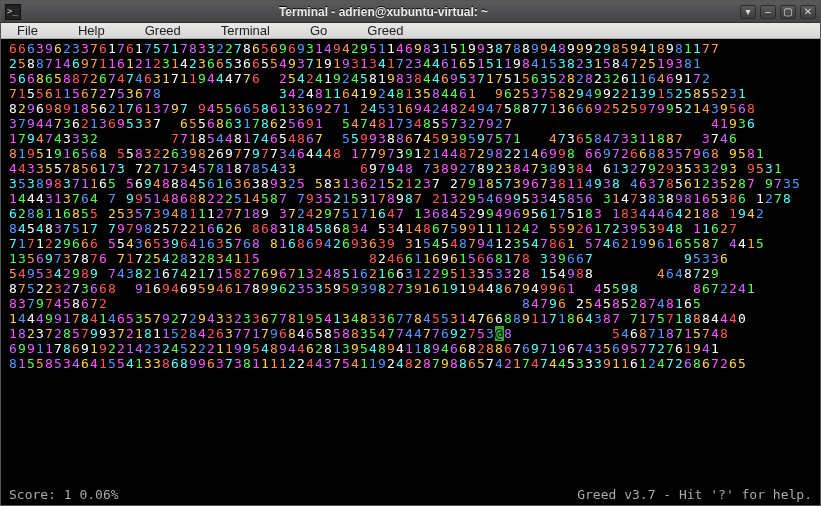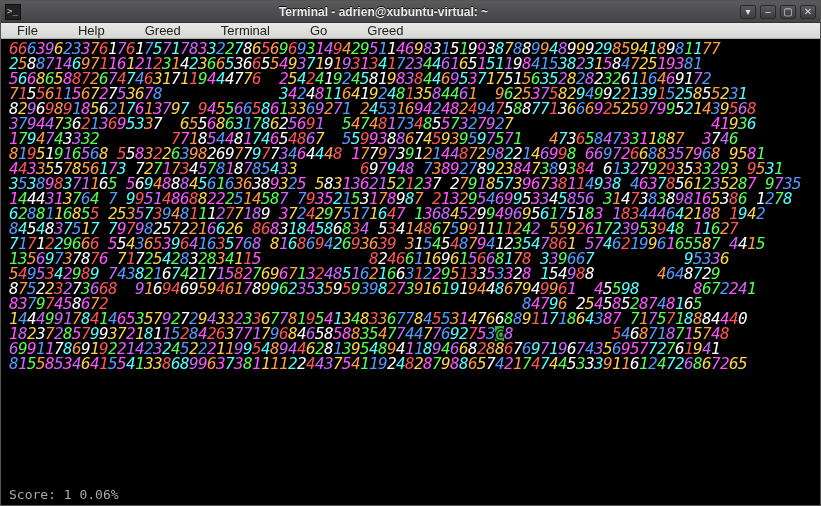--- a/index.html
+++ b/index.html
@@ -73,26 +73,25 @@
   .menubar .menuitem {
     padding: 2px 10px;
     cursor: pointer;
     border-radius:3px;
   }
   .terminal {
     flex: 1;
     background: #000;
     padding: 2px 8px 4px 8px;
     font-family: "DejaVu Sans Mono", monospace;
-    font-size: 16px;
+    font-size: 13px;
     line-height: 15px;
     white-space: pre;
     overflow: hidden;
     color: #aaa;
-    font-style: italic;
   }
   .row { display:block; height:15px; }
   .d { display:inline-block; width:9px; }
   .c0{color:#ff5555;} .c1{color:#ffd34a;} .c2{color:#55ff55;}
   .c3{color:#55ffff;} .c4{color:#5599ff;} .c5{color:#ff55ff;}
   .c6{color:#ffffff;} .c7{color:#ff9944;} .c8{color:#cc66ff;}
   .cursor { background:#33aa33; color:#000; }
   .statusbar {
     height: 18px;
     background:#000;
@@ -127,15 +126,16 @@
     <span class="menuitem">Greed</span>
     <span class="menuitem">Terminal</span>
     <span class="menuitem">Go</span>
     <span class="menuitem">Greed</span>
   </div>
 
   <div class="terminal" id="term"><span class="row"><span class="d c0">6</span><span class="d c0">6</span><span class="d c4">6</span><span class="d c5">3</span><span class="d c8">9</span><span class="d c1">6</span><span class="d c4">2</span><span class="d c4">3</span><span class="d c5">3</span><span class="d c7">7</span><span class="d c0">6</span><span class="d c6">1</span><span class="d c8">7</span><span class="d c0">6</span><span class="d c6">1</span><span class="d c4">7</span><span class="d c3">5</span><span class="d c8">7</span><span class="d c3">1</span><span class="d c8">7</span><span class="d c8">8</span><span class="d c5">3</span><span class="d c3">3</span><span class="d c4">2</span><span class="d c2">2</span><span class="d c3">7</span><span class="d c6">8</span><span class="d c1">6</span><span class="d c0">5</span><span class="d c7">6</span><span class="d c2">9</span><span class="d c0">6</span><span class="d c4">9</span><span class="d c2">3</span><span class="d c5">1</span><span class="d c8">4</span><span class="d c0">9</span><span class="d c7">4</span><span class="d c2">2</span><span class="d c2">9</span><span class="d c8">5</span><span class="d c4">1</span><span class="d c6">1</span><span class="d c5">4</span><span class="d c5">6</span><span class="d c1">9</span><span class="d c8">8</span><span class="d c6">3</span><span class="d c4">1</span><span class="d c6">5</span><span class="d c2">1</span><span class="d c6">9</span><span class="d c5">9</span><span class="d c6">3</span><span class="d c3">8</span><span class="d c1">7</span><span class="d c4">8</span><span class="d c6">8</span><span class="d c4">9</span><span class="d c7">9</span><span class="d c3">4</span><span class="d c8">8</span><span class="d c6">9</span><span class="d c1">9</span><span class="d c6">9</span><span class="d c3">2</span><span class="d c3">9</span><span class="d c7">8</span><span class="d c7">5</span><span class="d c1">9</span><span class="d c1">4</span><span class="d c3">1</span><span class="d c7">8</span><span class="d c6">9</span><span class="d c4">8</span><span class="d c2">1</span><span class="d c3">1</span><span class="d c7">7</span><span class="d c7">7</span></span><span class="row"><span class="d c3">2</span><span class="d c7">5</span><span class="d c6">8</span><span class="d c4">8</span><span class="d c8">7</span><span class="d c5">1</span><span class="d c8">4</span><span class="d c3">6</span><span class="d c7">9</span><span class="d c7">7</span><span class="d c0">1</span><span class="d c5">1</span><span class="d c5">6</span><span class="d c1">1</span><span class="d c5">2</span><span class="d c8">1</span><span class="d c0">2</span><span class="d c2">3</span><span class="d c7">1</span><span class="d c6">4</span><span class="d c3">2</span><span class="d c1">3</span><span class="d c2">6</span><span class="d c7">6</span><span class="d c3">5</span><span class="d c6">3</span><span class="d c6">6</span><span class="d c0">6</span><span class="d c6">5</span><span class="d c7">5</span><span class="d c5">4</span><span class="d c1">9</span><span class="d c8">3</span><span class="d c3">7</span><span class="d c1">1</span><span class="d c6">9</span><span class="d c7">1</span><span class="d c8">9</span><span class="d c0">3</span><span class="d c5">1</span><span class="d c0">3</span><span class="d c3">4</span><span class="d c0">1</span><span class="d c4">7</span><span class="d c8">2</span><span class="d c8">3</span><span class="d c2">4</span><span class="d c3">4</span><span class="d c8">6</span><span class="d c8">1</span><span class="d c1">6</span><span class="d c6">5</span><span class="d c5">1</span><span class="d c3">5</span><span class="d c3">1</span><span class="d c8">1</span><span class="d c6">9</span><span class="d c5">8</span><span class="d c4">4</span><span class="d c4">1</span><span class="d c4">5</span><span class="d c3">3</span><span class="d c3">8</span><span class="d c8">2</span><span class="d c3">3</span><span class="d c1">1</span><span class="d c5">5</span><span class="d c6">8</span><span class="d c4">4</span><span class="d c7">7</span><span class="d c1">2</span><span class="d c1">5</span><span class="d c5">1</span><span class="d c5">9</span><span class="d c5">3</span><span class="d c4">8</span><span class="d c4">1</span></span><span class="row"><span class="d c5">5</span><span class="d c3">6</span><span class="d c5">6</span><span class="d c1">8</span><span class="d c2">6</span><span class="d c1">5</span><span class="d c5">8</span><span class="d c0">8</span><span class="d c0">7</span><span class="d c7">2</span><span class="d c2">6</span><span class="d c8">7</span><span class="d c0">4</span><span class="d c3">7</span><span class="d c4">4</span><span class="d c0">6</span><span class="d c1">3</span><span class="d c1">1</span><span class="d c6">7</span><span class="d c1">1</span><span class="d c0">1</span><span class="d c2">9</span><span class="d c5">4</span><span class="d c3">4</span><span class="d c6">4</span><span class="d c6">7</span><span class="d c1">7</span><span class="d c0">6</span><span class="d"> </span><span class="d"> </span><span class="d c5">2</span><span class="d c1">5</span><span class="d c3">4</span><span class="d c0">2</span><span class="d c2">4</span><span class="d c6">1</span><span class="d c2">9</span><span class="d c4">2</span><span class="d c2">4</span><span class="d c3">5</span><span class="d c6">8</span><span class="d c6">1</span><span class="d c1">9</span><span class="d c5">8</span><span class="d c8">3</span><span class="d c0">8</span><span class="d c2">4</span><span class="d c3">4</span><span class="d c7">6</span><span class="d c8">9</span><span class="d c3">5</span><span class="d c5">3</span><span class="d c3">7</span><span class="d c1">1</span><span class="d c1">7</span><span class="d c6">5</span><span class="d c6">1</span><span class="d c7">5</span><span class="d c2">6</span><span class="d c3">3</span><span class="d c3">5</span><span class="d c8">2</span><span class="d c1">8</span><span class="d c4">2</span><span class="d c8">8</span><span class="d c6">2</span><span class="d c2">3</span><span class="d c2">2</span><span class="d c6">6</span><span class="d c3">1</span><span class="d c7">1</span><span class="d c4">6</span><span class="d c7">4</span><span class="d c5">6</span><span class="d c6">9</span><span class="d c6">1</span><span class="d c8">7</span><span class="d c4">2</span></span><span class="row"><span class="d c7">7</span><span class="d c0">1</span><span class="d c6">5</span><span class="d c0">5</span><span class="d c7">6</span><span class="d c0">1</span><span class="d c4">1</span><span class="d c5">5</span><span class="d c7">6</span><span class="d c1">7</span><span class="d c5">2</span><span class="d c6">7</span><span class="d c8">5</span><span class="d c1">3</span><span class="d c1">6</span><span class="d c5">7</span><span class="d c4">8</span><span class="d"> </span><span class="d"> </span><span class="d"> </span><span class="d"> </span><span class="d"> </span><span class="d"> </span><span class="d"> </span><span class="d"> </span><span class="d"> </span><span class="d"> </span><span class="d"> </span><span class="d"> </span><span class="d"> </span><span class="d c3">3</span><span class="d c5">4</span><span class="d c4">2</span><span class="d c6">4</span><span class="d c5">8</span><span class="d c2">1</span><span class="d c3">1</span><span class="d c7">6</span><span class="d c1">4</span><span class="d c6">1</span><span class="d c1">9</span><span class="d c4">2</span><span class="d c3">4</span><span class="d c2">8</span><span class="d c0">1</span><span class="d c1">3</span><span class="d c1">5</span><span class="d c8">8</span><span class="d c2">4</span><span class="d c2">4</span><span class="d c8">6</span><span class="d c7">1</span><span class="d"> </span><span class="d"> </span><span class="d c7">9</span><span class="d c2">6</span><span class="d c1">2</span><span class="d c7">5</span><span class="d c5">3</span><span class="d c8">7</span><span class="d c0">5</span><span class="d c1">8</span><span class="d c1">2</span><span class="d c3">9</span><span class="d c4">4</span><span class="d c2">9</span><span class="d c6">9</span><span class="d c3">2</span><span class="d c7">2</span><span class="d c3">1</span><span class="d c3">3</span><span class="d c3">9</span><span class="d c0">1</span><span class="d c4">5</span><span class="d c3">2</span><span class="d c3">5</span><span class="d c1">8</span><span class="d c6">5</span><span class="d c7">5</span><span class="d c1">2</span><span class="d c4">3</span><span class="d c3">1</span></span><span class="row"><span class="d c6">8</span><span class="d c1">2</span><span class="d c8">9</span><span class="d c6">6</span><span class="d c0">9</span><span class="d c7">8</span><span class="d c0">9</span><span class="d c4">1</span><span class="d c5">8</span><span class="d c1">5</span><span class="d c6">6</span><span class="d c4">2</span><span class="d c7">1</span><span class="d c3">7</span><span class="d c5">6</span><span class="d c7">1</span><span class="d c5">3</span><span class="d c8">7</span><span class="d c1">9</span><span class="d c3">7</span><span class="d"> </span><span class="d c0">9</span><span class="d c5">4</span><span class="d c7">5</span><span class="d c2">5</span><span class="d c8">6</span><span class="d c4">6</span><span class="d c0">5</span><span class="d c3">8</span><span class="d c5">6</span><span class="d c2">1</span><span class="d c7">3</span><span class="d c1">3</span><span class="d c4">6</span><span class="d c8">9</span><span class="d c7">2</span><span class="d c8">7</span><span class="d c4">1</span><span class="d"> </span><span class="d c7">2</span><span class="d c3">4</span><span class="d c4">5</span><span class="d c4">3</span><span class="d c7">1</span><span class="d c7">6</span><span class="d c5">9</span><span class="d c5">4</span><span class="d c4">2</span><span class="d c5">4</span><span class="d c5">8</span><span class="d c7">2</span><span class="d c0">4</span><span class="d c4">9</span><span class="d c4">4</span><span class="d c0">7</span><span class="d c6">5</span><span class="d c2">8</span><span class="d c6">8</span><span class="d c3">7</span><span class="d c3">7</span><span class="d c0">1</span><span class="d c6">3</span><span class="d c1">6</span><span class="d c4">6</span><span class="d c7">6</span><span class="d c5">9</span><span class="d c0">2</span><span class="d c7">5</span><span class="d c1">2</span><span class="d c7">5</span><span class="d c0">9</span><span class="d c8">7</span><span class="d c5">9</span><span class="d c2">9</span><span class="d c6">5</span><span class="d c3">2</span><span class="d c1">1</span><span class="d c7">4</span><span class="d c4">3</span><span class="d c1">9</span><span class="d c0">5</span><span class="d c8">6</span><span class="d c0">8</span></span><span class="row"><span class="d c8">3</span><span class="d c4">7</span><span class="d c8">9</span><span class="d c5">4</span><span class="d c8">4</span><span class="d c1">7</span><span class="d c2">3</span><span class="d c6">6</span><span class="d c0">2</span><span class="d c4">1</span><span class="d c8">3</span><span class="d c0">6</span><span class="d c5">9</span><span class="d c3">5</span><span class="d c3">3</span><span class="d c7">3</span><span class="d c6">7</span><span class="d"> </span><span class="d"> </span><span class="d c1">6</span><span class="d c7">5</span><span class="d c6">5</span><span class="d c5">6</span><span class="d c1">8</span><span class="d c2">6</span><span class="d c3">3</span><span class="d c4">1</span><span class="d c2">7</span><span class="d c3">8</span><span class="d c1">6</span><span class="d c6">2</span><span class="d c8">5</span><span class="d c5">6</span><span class="d c0">9</span><span class="d c8">1</span><span class="d"> </span><span class="d"> </span><span class="d c2">5</span><span class="d c7">4</span><span class="d c2">7</span><span class="d c7">4</span><span class="d c0">8</span><span class="d c8">1</span><span class="d c4">7</span><span class="d c4">3</span><span class="d c0">4</span><span class="d c2">8</span><span class="d c6">5</span><span class="d c5">5</span><span class="d c2">7</span><span class="d c8">3</span><span class="d c4">2</span><span class="d c5">7</span><span class="d c8">9</span><span class="d c4">2</span><span class="d c1">7</span><span class="d"> </span><span class="d"> </span><span class="d"> </span><span class="d"> </span><span class="d"> </span><span class="d"> </span><span class="d"> </span><span class="d"> </span><span class="d"> </span><span class="d"> </span><span class="d"> </span><span class="d"> </span><span class="d"> </span><span class="d"> </span><span class="d"> </span><span class="d"> </span><span class="d"> </span><span class="d"> </span><span class="d"> </span><span class="d"> </span><span class="d"> </span><span class="d"> </span><span class="d c5">4</span><span class="d c5">1</span><span class="d c1">9</span><span class="d c2">3</span><span class="d c3">6</span></span><span class="row"><span class="d c5">1</span><span class="d c2">7</span><span class="d c3">9</span><span class="d c7">4</span><span class="d c8">7</span><span class="d c2">4</span><span class="d c6">3</span><span class="d c8">3</span><span class="d c2">3</span><span class="d c2">2</span><span class="d"> </span><span class="d"> </span><span class="d"> </span><span class="d"> </span><span class="d"> </span><span class="d"> </span><span class="d"> </span><span class="d"> </span><span class="d c0">7</span><span class="d c5">7</span><span class="d c7">1</span><span class="d c6">8</span><span class="d c8">5</span><span class="d c4">4</span><span class="d c5">4</span><span class="d c6">8</span><span class="d c5">1</span><span class="d c3">7</span><span class="d c3">4</span><span class="d c5">6</span><span class="d c6">5</span><span class="d c0">4</span><span class="d c0">8</span><span class="d c8">6</span><span class="d c1">7</span><span class="d"> </span><span class="d"> </span><span class="d c4">5</span><span class="d c3">5</span><span class="d c0">9</span><span class="d c5">9</span><span class="d c5">3</span><span class="d c6">8</span><span class="d c8">8</span><span class="d c7">6</span><span class="d c6">7</span><span class="d c1">4</span><span class="d c0">5</span><span class="d c1">9</span><span class="d c7">3</span><span class="d c2">9</span><span class="d c4">5</span><span class="d c3">9</span><span class="d c8">7</span><span class="d c2">5</span><span class="d c8">7</span><span class="d c2">1</span><span class="d"> </span><span class="d"> </span><span class="d"> </span><span class="d c7">4</span><span class="d c3">7</span><span class="d c6">3</span><span class="d c0">6</span><span class="d c2">5</span><span class="d c4">8</span><span class="d c8">4</span><span class="d c4">7</span><span class="d c5">3</span><span class="d c2">3</span><span class="d c5">1</span><span class="d c1">1</span><span class="d c2">8</span><span class="d c1">8</span><span class="d c7">7</span><span class="d"> </span><span class="d"> </span><span class="d c5">3</span><span class="d c6">7</span><span class="d c8">4</span><span class="d c2">6</span><span class="d"> </span></span><span class="row"><span class="d c7">8</span><span class="d c4">1</span><span class="d c0">9</span><span class="d c1">5</span><span class="d c6">1</span><span class="d c2">9</span><span class="d c8">1</span><span class="d c2">6</span><span class="d c8">5</span><span class="d c4">6</span><span class="d c1">8</span><span class="d"> </span><span class="d c0">5</span><span class="d c6">5</span><span class="d c5">8</span><span class="d c7">3</span><span class="d c0">2</span><span class="d c1">2</span><span class="d c2">6</span><span class="d c4">3</span><span class="d c7">9</span><span class="d c7">8</span><span class="d c6">2</span><span class="d c6">6</span><span class="d c6">9</span><span class="d c7">7</span><span class="d c6">7</span><span class="d c3">9</span><span class="d c0">7</span><span class="d c6">7</span><span class="d c8">3</span><span class="d c4">4</span><span class="d c5">6</span><span class="d c6">4</span><span class="d c3">4</span><span class="d c7">4</span><span class="d c0">8</span><span class="d"> </span><span class="d c5">1</span><span class="d c7">7</span><span class="d c6">7</span><span class="d c7">9</span><span class="d c8">7</span><span class="d c6">3</span><span class="d c2">9</span><span class="d c6">1</span><span class="d c7">2</span><span class="d c4">1</span><span class="d c5">4</span><span class="d c8">4</span><span class="d c0">8</span><span class="d c7">7</span><span class="d c1">2</span><span class="d c4">9</span><span class="d c8">8</span><span class="d c3">2</span><span class="d c6">2</span><span class="d c4">1</span><span class="d c1">4</span><span class="d c8">6</span><span class="d c5">9</span><span class="d c0">9</span><span class="d c2">8</span><span class="d"> </span><span class="d c5">6</span><span class="d c8">6</span><span class="d c4">9</span><span class="d c8">7</span><span class="d c5">2</span><span class="d c0">6</span><span class="d c1">6</span><span class="d c4">8</span><span class="d c7">8</span><span class="d c8">3</span><span class="d c8">5</span><span class="d c7">7</span><span class="d c5">9</span><span class="d c4">6</span><span class="d c7">8</span><span class="d"> </span><span class="d c1">9</span><span class="d c1">5</span><span class="d c5">8</span><span class="d c2">1</span></span><span class="row"><span class="d c5">4</span><span class="d c0">4</span><span class="d c5">3</span><span class="d c7">3</span><span class="d c1">5</span><span class="d c6">5</span><span class="d c7">7</span><span class="d c1">8</span><span class="d c7">5</span><span class="d c7">6</span><span class="d c3">1</span><span class="d c5">7</span><span class="d c3">3</span><span class="d"> </span><span class="d c6">7</span><span class="d c1">2</span><span class="d c2">7</span><span class="d c5">1</span><span class="d c7">7</span><span class="d c0">3</span><span class="d c6">4</span><span class="d c8">5</span><span class="d c2">7</span><span class="d c4">8</span><span class="d c5">1</span><span class="d c6">8</span><span class="d c8">7</span><span class="d c4">8</span><span class="d c4">5</span><span class="d c3">4</span><span class="d c8">3</span><span class="d c1">3</span><span class="d"> </span><span class="d"> </span><span class="d"> </span><span class="d"> </span><span class="d"> </span><span class="d"> </span><span class="d"> </span><span class="d c0">6</span><span class="d c6">9</span><span class="d c5">7</span><span class="d c3">9</span><span class="d c5">4</span><span class="d c8">8</span><span class="d"> </span><span class="d c4">7</span><span class="d c7">3</span><span class="d c5">8</span><span class="d c5">9</span><span class="d c4">2</span><span class="d c4">7</span><span class="d c6">8</span><span class="d c3">9</span><span class="d c1">2</span><span class="d c1">3</span><span class="d c5">8</span><span class="d c5">4</span><span class="d c1">7</span><span class="d c2">3</span><span class="d c4">8</span><span class="d c6">9</span><span class="d c2">3</span><span class="d c0">8</span><span class="d c5">4</span><span class="d"> </span><span class="d c6">6</span><span class="d c4">1</span><span class="d c3">3</span><span class="d c8">2</span><span class="d c6">7</span><span class="d c2">9</span><span class="d c7">2</span><span class="d c0">9</span><span class="d c1">3</span><span class="d c6">5</span><span class="d c7">3</span><span class="d c2">3</span><span class="d c8">2</span><span class="d c2">9</span><span class="d c1">3</span><span class="d"> </span><span class="d c0">9</span><span class="d c7">5</span><span class="d c3">3</span><span class="d c2">1</span></span><span class="row"><span class="d c3">3</span><span class="d c4">5</span><span class="d c3">3</span><span class="d c4">8</span><span class="d c5">9</span><span class="d c0">8</span><span class="d c3">3</span><span class="d c8">7</span><span class="d c8">1</span><span class="d c7">1</span><span class="d c6">6</span><span class="d c2">5</span><span class="d"> </span><span class="d c5">5</span><span class="d c6">6</span><span class="d c3">9</span><span class="d c7">4</span><span class="d c5">8</span><span class="d c6">8</span><span class="d c8">8</span><span class="d c1">4</span><span class="d c3">5</span><span class="d c4">6</span><span class="d c2">1</span><span class="d c4">6</span><span class="d c7">3</span><span class="d c7">6</span><span class="d c6">3</span><span class="d c6">8</span><span class="d c5">9</span><span class="d c1">3</span><span class="d c4">2</span><span class="d c5">5</span><span class="d"> </span><span class="d c1">5</span><span class="d c6">8</span><span class="d c1">3</span><span class="d c5">1</span><span class="d c8">3</span><span class="d c5">6</span><span class="d c8">2</span><span class="d c8">1</span><span class="d c1">5</span><span class="d c2">2</span><span class="d c0">1</span><span class="d c2">2</span><span class="d c5">3</span><span class="d c6">7</span><span class="d"> </span><span class="d c6">2</span><span class="d c7">7</span><span class="d c2">9</span><span class="d c8">1</span><span class="d c1">8</span><span class="d c3">5</span><span class="d c3">7</span><span class="d c1">3</span><span class="d c5">9</span><span class="d c5">6</span><span class="d c1">7</span><span class="d c5">3</span><span class="d c0">8</span><span class="d c5">1</span><span class="d c0">1</span><span class="d c4">4</span><span class="d c3">9</span><span class="d c8">3</span><span class="d c3">8</span><span class="d"> </span><span class="d c4">4</span><span class="d c5">6</span><span class="d c5">3</span><span class="d c3">7</span><span class="d c0">8</span><span class="d c6">5</span><span class="d c1">6</span><span class="d c1">1</span><span class="d c2">2</span><span class="d c8">3</span><span class="d c1">5</span><span class="d c1">2</span><span class="d c2">8</span><span class="d c5">7</span><span class="d"> </span><span class="d c2">9</span><span class="d c8">7</span><span class="d c4">3</span><span class="d c4">5</span></span><span class="row"><span class="d c5">1</span><span class="d c2">4</span><span class="d c6">4</span><span class="d c6">4</span><span class="d c8">3</span><span class="d c5">1</span><span class="d c1">3</span><span class="d c2">7</span><span class="d c4">6</span><span class="d c2">4</span><span class="d"> </span><span class="d c4">7</span><span class="d"> </span><span class="d c3">9</span><span class="d c0">9</span><span class="d c8">5</span><span class="d c8">1</span><span class="d c0">4</span><span class="d c5">8</span><span class="d c5">6</span><span class="d c0">8</span><span class="d c1">8</span><span class="d c5">2</span><span class="d c5">2</span><span class="d c2">2</span><span class="d c4">5</span><span class="d c7">1</span><span class="d c7">4</span><span class="d c2">5</span><span class="d c2">8</span><span class="d c8">7</span><span class="d"> </span><span class="d c4">7</span><span class="d c0">9</span><span class="d c5">3</span><span class="d c5">5</span><span class="d c3">2</span><span class="d c4">1</span><span class="d c2">5</span><span class="d c6">3</span><span class="d c5">1</span><span class="d c7">7</span><span class="d c5">8</span><span class="d c6">9</span><span class="d c3">8</span><span class="d c7">7</span><span class="d"> </span><span class="d c0">2</span><span class="d c5">1</span><span class="d c5">3</span><span class="d c7">2</span><span class="d c2">9</span><span class="d c8">5</span><span class="d c4">4</span><span class="d c8">6</span><span class="d c5">9</span><span class="d c3">9</span><span class="d c6">5</span><span class="d c5">3</span><span class="d c8">3</span><span class="d c6">4</span><span class="d c3">5</span><span class="d c8">8</span><span class="d c8">5</span><span class="d c8">6</span><span class="d"> </span><span class="d c2">3</span><span class="d c7">1</span><span class="d c6">4</span><span class="d c0">7</span><span class="d c6">3</span><span class="d c4">8</span><span class="d c2">3</span><span class="d c6">8</span><span class="d c8">9</span><span class="d c8">8</span><span class="d c5">1</span><span class="d c5">6</span><span class="d c1">5</span><span class="d c6">3</span><span class="d c0">8</span><span class="d c2">6</span><span class="d"> </span><span class="d c6">1</span><span class="d c4">2</span><span class="d c2">7</span><span class="d c3">8</span></span><span class="row"><span class="d c3">6</span><span class="d c2">2</span><span class="d c4">8</span><span class="d c2">8</span><span class="d c4">1</span><span class="d c1">1</span><span class="d c2">6</span><span class="d c1">8</span><span class="d c2">5</span><span class="d c0">5</span><span class="d"> </span><span class="d c1">2</span><span class="d c1">5</span><span class="d c7">3</span><span class="d c8">5</span><span class="d c3">7</span><span class="d c0">3</span><span class="d c4">9</span><span class="d c7">4</span><span class="d c4">8</span><span class="d c0">1</span><span class="d c2">1</span><span class="d c6">1</span><span class="d c8">2</span><span class="d c0">7</span><span class="d c1">7</span><span class="d c8">1</span><span class="d c8">8</span><span class="d c6">9</span><span class="d"> </span><span class="d c5">3</span><span class="d c1">7</span><span class="d c4">2</span><span class="d c0">4</span><span class="d c1">2</span><span class="d c2">9</span><span class="d c1">7</span><span class="d c4">5</span><span class="d c7">1</span><span class="d c4">7</span><span class="d c1">1</span><span class="d c3">6</span><span class="d c0">4</span><span class="d c5">7</span><span class="d"> </span><span class="d c2">1</span><span class="d c5">3</span><span class="d c8">6</span><span class="d c8">8</span><span class="d c1">4</span><span class="d c8">5</span><span class="d c5">2</span><span class="d c6">9</span><span class="d c2">9</span><span class="d c5">4</span><span class="d c8">9</span><span class="d c8">6</span><span class="d c1">9</span><span class="d c6">5</span><span class="d c3">6</span><span class="d c2">1</span><span class="d c4">7</span><span class="d c6">5</span><span class="d c6">1</span><span class="d c2">8</span><span class="d c5">3</span><span class="d"> </span><span class="d c8">1</span><span class="d c0">8</span><span class="d c0">3</span><span class="d c4">4</span><span class="d c8">4</span><span class="d c8">4</span><span class="d c4">6</span><span class="d c3">4</span><span class="d c1">2</span><span class="d c1">1</span><span class="d c8">8</span><span class="d c7">8</span><span class="d"> </span><span class="d c0">1</span><span class="d c3">9</span><span class="d c1">4</span><span class="d c4">2</span></span><span class="row"><span class="d c4">8</span><span class="d c3">4</span><span class="d c6">5</span><span class="d c3">4</span><span class="d c6">8</span><span class="d c8">3</span><span class="d c3">7</span><span class="d c4">5</span><span class="d c1">1</span><span class="d c3">7</span><span class="d"> </span><span class="d c3">7</span><span class="d c5">9</span><span class="d c0">7</span><span class="d c8">9</span><span class="d c4">8</span><span class="d c6">2</span><span class="d c6">5</span><span class="d c7">7</span><span class="d c6">2</span><span class="d c7">2</span><span class="d c7">1</span><span class="d c8">6</span><span class="d c3">6</span><span class="d c1">2</span><span class="d c1">6</span><span class="d"> </span><span class="d c0">8</span><span class="d c0">6</span><span class="d c5">8</span><span class="d c6">3</span><span class="d c3">1</span><span class="d c3">8</span><span class="d c5">4</span><span class="d c3">5</span><span class="d c3">8</span><span class="d c6">6</span><span class="d c2">8</span><span class="d c0">3</span><span class="d c8">4</span><span class="d"> </span><span class="d c6">5</span><span class="d c0">3</span><span class="d c6">4</span><span class="d c7">1</span><span class="d c7">4</span><span class="d c0">8</span><span class="d c2">6</span><span class="d c1">7</span><span class="d c4">5</span><span class="d c1">9</span><span class="d c0">9</span><span class="d c6">1</span><span class="d c1">1</span><span class="d c2">1</span><span class="d c0">1</span><span class="d c7">2</span><span class="d c2">4</span><span class="d c8">2</span><span class="d"> </span><span class="d c7">5</span><span class="d c0">5</span><span class="d c1">9</span><span class="d c0">2</span><span class="d c5">6</span><span class="d c2">1</span><span class="d c2">7</span><span class="d c3">2</span><span class="d c8">3</span><span class="d c8">9</span><span class="d c2">5</span><span class="d c1">3</span><span class="d c0">9</span><span class="d c3">4</span><span class="d c2">8</span><span class="d"> </span><span class="d c5">1</span><span class="d c3">1</span><span class="d c2">6</span><span class="d c7">2</span><span class="d c0">7</span></span><span class="row"><span class="d c3">7</span><span class="d c4">1</span><span class="d c0">7</span><span class="d c6">1</span><span class="d c0">2</span><span class="d c3">2</span><span class="d c2">9</span><span class="d c2">6</span><span class="d c7">6</span><span class="d c0">6</span><span class="d"> </span><span class="d c5">5</span><span class="d c6">5</span><span class="d c1">4</span><span class="d c4">3</span><span class="d c7">6</span><span class="d c0">5</span><span class="d c5">3</span><span class="d c3">9</span><span class="d c0">6</span><span class="d c8">4</span><span class="d c4">1</span><span class="d c4">6</span><span class="d c0">3</span><span class="d c3">5</span><span class="d c5">7</span><span class="d c4">6</span><span class="d c8">8</span><span class="d"> </span><span class="d c1">8</span><span class="d c8">1</span><span class="d c3">6</span><span class="d c0">8</span><span class="d c4">6</span><span class="d c0">9</span><span class="d c4">4</span><span class="d c3">2</span><span class="d c2">6</span><span class="d c0">9</span><span class="d c7">3</span><span class="d c7">6</span><span class="d c0">3</span><span class="d c0">9</span><span class="d"> </span><span class="d c7">3</span><span class="d c6">1</span><span class="d c4">5</span><span class="d c2">4</span><span class="d c6">5</span><span class="d c0">4</span><span class="d c4">8</span><span class="d c7">7</span><span class="d c5">9</span><span class="d c4">4</span><span class="d c6">1</span><span class="d c6">2</span><span class="d c2">3</span><span class="d c3">5</span><span class="d c3">4</span><span class="d c8">7</span><span class="d c0">8</span><span class="d c0">6</span><span class="d c1">1</span><span class="d"> </span><span class="d c8">5</span><span class="d c5">7</span><span class="d c3">4</span><span class="d c4">6</span><span class="d c0">2</span><span class="d c4">1</span><span class="d c4">9</span><span class="d c1">9</span><span class="d c4">6</span><span class="d c5">1</span><span class="d c2">6</span><span class="d c2">5</span><span class="d c2">5</span><span class="d c1">8</span><span class="d c2">7</span><span class="d"> </span><span class="d c8">4</span><span class="d c6">4</span><span class="d c7">1</span><span class="d c2">5</span></span><span class="row"><span class="d c2">1</span><span class="d c2">3</span><span class="d c7">5</span><span class="d c8">6</span><span class="d c3">9</span><span class="d c4">7</span><span class="d c7">3</span><span class="d c6">7</span><span class="d c6">8</span><span class="d c0">7</span><span class="d c5">6</span><span class="d"> </span><span class="d c1">7</span><span class="d c0">1</span><span class="d c6">7</span><span class="d c2">2</span><span class="d c1">5</span><span class="d c3">4</span><span class="d c2">2</span><span class="d c4">8</span><span class="d c6">3</span><span class="d c2">2</span><span class="d c2">8</span><span class="d c7">3</span><span class="d c2">4</span><span class="d c1">1</span><span class="d c0">1</span><span class="d c5">5</span><span class="d"> </span><span class="d"> </span><span class="d"> </span><span class="d"> </span><span class="d"> </span><span class="d"> </span><span class="d"> </span><span class="d"> </span><span class="d"> </span><span class="d"> </span><span class="d"> </span><span class="d"> </span><span class="d c0">8</span><span class="d c6">2</span><span class="d c0">4</span><span class="d c0">6</span><span class="d c2">6</span><span class="d c4">1</span><span class="d c1">1</span><span class="d c1">6</span><span class="d c6">9</span><span class="d c1">6</span><span class="d c2">1</span><span class="d c8">5</span><span class="d c0">6</span><span class="d c8">6</span><span class="d c2">8</span><span class="d c3">1</span><span class="d c7">7</span><span class="d c0">8</span><span class="d"> </span><span class="d c3">3</span><span class="d c8">3</span><span class="d c2">9</span><span class="d c4">6</span><span class="d c4">6</span><span class="d c3">7</span><span class="d"> </span><span class="d"> </span><span class="d"> </span><span class="d"> </span><span class="d"> </span><span class="d"> </span><span class="d"> </span><span class="d"> </span><span class="d"> </span><span class="d"> </span><span class="d c3">9</span><span class="d c4">5</span><span class="d c4">3</span><span class="d c8">3</span><span class="d c1">6</span></span><span class="row"><span class="d c7">5</span><span class="d c0">4</span><span class="d c4">9</span><span class="d c8">5</span><span class="d c0">3</span><span class="d c3">4</span><span class="d c5">2</span><span class="d c2">9</span><span class="d c0">8</span><span class="d c3">9</span><span class="d"> </span><span class="d c8">7</span><span class="d c4">4</span><span class="d c4">3</span><span class="d c3">8</span><span class="d c2">2</span><span class="d c4">1</span><span class="d c6">6</span><span class="d c3">7</span><span class="d c2">4</span><span class="d c6">2</span><span class="d c2">1</span><span class="d c6">7</span><span class="d c8">1</span><span class="d c5">5</span><span class="d c0">8</span><span class="d c5">2</span><span class="d c2">7</span><span class="d c1">6</span><span class="d c1">9</span><span class="d c5">6</span><span class="d c7">7</span><span class="d c2">1</span><span class="d c5">3</span><span class="d c0">2</span><span class="d c8">4</span><span class="d c8">8</span><span class="d c3">5</span><span class="d c8">1</span><span class="d c4">6</span><span class="d c7">2</span><span class="d c3">1</span><span class="d c2">6</span><span class="d c6">6</span><span class="d c4">3</span><span class="d c0">1</span><span class="d c4">2</span><span class="d c5">2</span><span class="d c2">9</span><span class="d c7">5</span><span class="d c0">1</span><span class="d c0">3</span><span class="d c6">3</span><span class="d c5">5</span><span class="d c4">3</span><span class="d c5">3</span><span class="d c6">2</span><span class="d c5">8</span><span class="d"> </span><span class="d c3">1</span><span class="d c6">5</span><span class="d c6">4</span><span class="d c8">9</span><span class="d c0">8</span><span class="d c6">8</span><span class="d"> </span><span class="d"> </span><span class="d"> </span><span class="d"> </span><span class="d"> </span><span class="d"> </span><span class="d"> </span><span class="d c7">4</span><span class="d c4">6</span><span class="d c4">4</span><span class="d c6">8</span><span class="d c3">7</span><span class="d c6">2</span><span class="d c2">9</span></span><span class="row"><span class="d c6">8</span><span class="d c7">7</span><span class="d c4">5</span><span class="d c6">2</span><span class="d c1">2</span><span class="d c0">3</span><span class="d c8">2</span><span class="d c6">7</span><span class="d c2">3</span><span class="d c8">6</span><span class="d c0">6</span><span class="d c0">8</span><span class="d"> </span><span class="d"> </span><span class="d c8">9</span><span class="d c7">1</span><span class="d c6">6</span><span class="d c0">9</span><span class="d c0">4</span><span class="d c6">6</span><span class="d c6">9</span><span class="d c7">5</span><span class="d c1">9</span><span class="d c0">4</span><span class="d c7">6</span><span class="d c7">1</span><span class="d c5">7</span><span class="d c6">8</span><span class="d c1">9</span><span class="d c3">9</span><span class="d c2">6</span><span class="d c3">2</span><span class="d c8">3</span><span class="d c8">5</span><span class="d c3">3</span><span class="d c7">5</span><span class="d c6">9</span><span class="d c0">5</span><span class="d c2">9</span><span class="d c4">3</span><span class="d c4">9</span><span class="d c3">8</span><span class="d c0">2</span><span class="d c5">7</span><span class="d c2">3</span><span class="d c7">9</span><span class="d c1">1</span><span class="d c1">6</span><span class="d c2">1</span><span class="d c3">9</span><span class="d c6">1</span><span class="d c7">9</span><span class="d c7">4</span><span class="d c6">4</span><span class="d c3">8</span><span class="d c7">6</span><span class="d c1">7</span><span class="d c1">9</span><span class="d c6">4</span><span class="d c0">9</span><span class="d c7">9</span><span class="d c0">6</span><span class="d c5">1</span><span class="d"> </span><span class="d"> </span><span class="d c5">4</span><span class="d c6">5</span><span class="d c2">5</span><span class="d c3">9</span><span class="d c3">8</span><span class="d"> </span><span class="d"> </span><span class="d"> </span><span class="d"> </span><span class="d"> </span><span class="d"> </span><span class="d c5">8</span><span class="d c2">6</span><span class="d c2">7</span><span class="d c4">2</span><span class="d c5">2</span><span class="d c8">4</span><span class="d c2">1</span></span><span class="row"><span class="d c5">8</span><span class="d c5">3</span><span class="d c4">7</span><span class="d c2">9</span><span class="d c0">7</span><span class="d c5">4</span><span class="d c5">5</span><span class="d c6">8</span><span class="d c5">6</span><span class="d c7">7</span><span class="d c0">2</span><span class="d"> </span><span class="d"> </span><span class="d"> </span><span class="d"> </span><span class="d"> </span><span class="d"> </span><span class="d"> </span><span class="d"> </span><span class="d"> </span><span class="d"> </span><span class="d"> </span><span class="d"> </span><span class="d"> </span><span class="d"> </span><span class="d"> </span><span class="d"> </span><span class="d"> </span><span class="d"> </span><span class="d"> </span><span class="d"> </span><span class="d"> </span><span class="d"> </span><span class="d"> </span><span class="d"> </span><span class="d"> </span><span class="d"> </span><span class="d"> </span><span class="d"> </span><span class="d"> </span><span class="d"> </span><span class="d"> </span><span class="d"> </span><span class="d"> </span><span class="d"> </span><span class="d"> </span><span class="d"> </span><span class="d"> </span><span class="d"> </span><span class="d"> </span><span class="d"> </span><span class="d"> </span><span class="d"> </span><span class="d"> </span><span class="d"> </span><span class="d"> </span><span class="d"> </span><span class="d c4">8</span><span class="d c5">4</span><span class="d c5">7</span><span class="d c3">9</span><span class="d c7">6</span><span class="d"> </span><span class="d c6">2</span><span class="d c1">5</span><span class="d c5">4</span><span class="d c6">5</span><span class="d c5">8</span><span class="d c6">5</span><span class="d c2">2</span><span class="d c5">8</span><span class="d c5">7</span><span class="d c4">4</span><span class="d c5">8</span><span class="d c3">1</span><span class="d c6">6</span><span class="d c2">5</span></span><span class="row"><span class="d c1">1</span><span class="d c4">4</span><span class="d c6">4</span><span class="d c8">4</span><span class="d c2">9</span><span class="d c8">9</span><span class="d c8">1</span><span class="d c7">7</span><span class="d c3">8</span><span class="d c0">4</span><span class="d c2">1</span><span class="d c4">4</span><span class="d c5">6</span><span class="d c5">5</span><span class="d c2">3</span><span class="d c1">5</span><span class="d c1">7</span><span class="d c8">9</span><span class="d c2">2</span><span class="d c6">7</span><span class="d c4">2</span><span class="d c1">9</span><span class="d c8">4</span><span class="d c1">3</span><span class="d c7">3</span><span class="d c8">2</span><span class="d c2">3</span><span class="d c0">3</span><span class="d c1">6</span><span class="d c2">7</span><span class="d c8">7</span><span class="d c7">8</span><span class="d c2">1</span><span class="d c0">9</span><span class="d c2">5</span><span class="d c5">4</span><span class="d c3">1</span><span class="d c1">3</span><span class="d c2">4</span><span class="d c1">8</span><span class="d c0">3</span><span class="d c7">3</span><span class="d c2">6</span><span class="d c4">7</span><span class="d c4">7</span><span class="d c1">8</span><span class="d c4">4</span><span class="d c0">5</span><span class="d c4">5</span><span class="d c7">3</span><span class="d c5">1</span><span class="d c1">4</span><span class="d c6">7</span><span class="d c1">6</span><span class="d c6">6</span><span class="d c2">8</span><span class="d c4">8</span><span class="d c1">9</span><span class="d c0">1</span><span class="d c8">1</span><span class="d c3">7</span><span class="d c4">1</span><span class="d c2">8</span><span class="d c1">6</span><span class="d c3">4</span><span class="d c4">3</span><span class="d c5">8</span><span class="d c5">7</span><span class="d"> </span><span class="d c2">7</span><span class="d c7">1</span><span class="d c8">7</span><span class="d c2">5</span><span class="d c0">7</span><span class="d c2">1</span><span class="d c3">8</span><span class="d c7">8</span><span class="d c6">8</span><span class="d c6">4</span><span class="d c5">4</span><span class="d c0">4</span><span class="d c6">0</span></span><span class="row"><span class="d c5">1</span><span class="d c8">8</span><span class="d c1">2</span><span class="d c6">3</span><span class="d c7">7</span><span class="d c8">2</span><span class="d c2">8</span><span class="d c5">5</span><span class="d c0">7</span><span class="d c3">9</span><span class="d c6">9</span><span class="d c1">3</span><span class="d c1">7</span><span class="d c5">2</span><span class="d c1">1</span><span class="d c3">8</span><span class="d c6">1</span><span class="d c8">1</span><span class="d c4">5</span><span class="d c0">2</span><span class="d c4">8</span><span class="d c5">4</span><span class="d c0">2</span><span class="d c0">6</span><span class="d c1">3</span><span class="d c8">7</span><span class="d c5">7</span><span class="d c8">1</span><span class="d c1">7</span><span class="d c4">9</span><span class="d c0">6</span><span class="d c1">8</span><span class="d c6">4</span><span class="d c8">6</span><span class="d c6">5</span><span class="d c6">8</span><span class="d c5">5</span><span class="d c5">8</span><span class="d c7">8</span><span class="d c2">3</span><span class="d c2">5</span><span class="d c7">4</span><span class="d c2">7</span><span class="d c8">7</span><span class="d c4">4</span><span class="d c4">4</span><span class="d c1">7</span><span class="d c8">7</span><span class="d c4">6</span><span class="d c3">9</span><span class="d c3">2</span><span class="d c0">7</span><span class="d c5">5</span><span class="d c4">3</span><span class="d cursor">@</span><span class="d c8">8</span><span class="d"> </span><span class="d"> </span><span class="d"> </span><span class="d"> </span><span class="d"> </span><span class="d"> </span><span class="d"> </span><span class="d"> </span><span class="d"> </span><span class="d"> </span><span class="d"> </span><span class="d c0">5</span><span class="d c4">4</span><span class="d c6">6</span><span class="d c7">8</span><span class="d c4">7</span><span class="d c4">1</span><span class="d c8">8</span><span class="d c2">7</span><span class="d c5">1</span><span class="d c1">5</span><span class="d c7">7</span><span class="d c5">4</span><span class="d c0">8</span></span><span class="row"><span class="d c8">6</span><span class="d c2">9</span><span class="d c5">9</span><span class="d c4">1</span><span class="d c5">1</span><span class="d c6">7</span><span class="d c3">8</span><span class="d c7">6</span><span class="d c6">9</span><span class="d c1">1</span><span class="d c0">9</span><span class="d c2">2</span><span class="d c5">2</span><span class="d c8">1</span><span class="d c8">4</span><span class="d c4">2</span><span class="d c8">3</span><span class="d c3">2</span><span class="d c2">4</span><span class="d c4">5</span><span class="d c1">2</span><span class="d c4">2</span><span class="d c5">2</span><span class="d c1">1</span><span class="d c7">1</span><span class="d c8">9</span><span class="d c3">9</span><span class="d c0">5</span><span class="d c3">4</span><span class="d c7">8</span><span class="d c8">9</span><span class="d c8">4</span><span class="d c0">4</span><span class="d c1">6</span><span class="d c2">2</span><span class="d c6">8</span><span class="d c4">1</span><span class="d c2">3</span><span class="d c1">9</span><span class="d c2">5</span><span class="d c3">4</span><span class="d c2">8</span><span class="d c7">9</span><span class="d c6">4</span><span class="d c5">1</span><span class="d c4">1</span><span class="d c3">8</span><span class="d c8">9</span><span class="d c2">4</span><span class="d c8">6</span><span class="d c1">6</span><span class="d c6">8</span><span class="d c0">2</span><span class="d c7">8</span><span class="d c1">8</span><span class="d c0">6</span><span class="d c6">7</span><span class="d c4">6</span><span class="d c3">9</span><span class="d c8">7</span><span class="d c3">1</span><span class="d c8">9</span><span class="d c6">6</span><span class="d c8">7</span><span class="d c4">4</span><span class="d c8">3</span><span class="d c1">5</span><span class="d c4">6</span><span class="d c5">9</span><span class="d c5">5</span><span class="d c5">7</span><span class="d c3">7</span><span class="d c3">2</span><span class="d c2">7</span><span class="d c6">6</span><span class="d c0">1</span><span class="d c1">9</span><span class="d c8">4</span><span class="d c6">1</span></span><span class="row"><span class="d c4">8</span><span class="d c8">1</span><span class="d c2">5</span><span class="d c7">5</span><span class="d c5">8</span><span class="d c8">5</span><span class="d c5">3</span><span class="d c8">4</span><span class="d c1">6</span><span class="d c5">4</span><span class="d c0">1</span><span class="d c4">5</span><span class="d c5">5</span><span class="d c3">4</span><span class="d c2">1</span><span class="d c1">3</span><span class="d c1">3</span><span class="d c0">8</span><span class="d c3">6</span><span class="d c3">8</span><span class="d c8">9</span><span class="d c5">9</span><span class="d c7">6</span><span class="d c5">3</span><span class="d c3">7</span><span class="d c5">3</span><span class="d c2">8</span><span class="d c5">1</span><span class="d c1">1</span><span class="d c7">1</span><span class="d c7">1</span><span class="d c3">2</span><span class="d c6">2</span><span class="d c0">4</span><span class="d c8">4</span><span class="d c8">3</span><span class="d c1">7</span><span class="d c5">5</span><span class="d c7">4</span><span class="d c2">1</span><span class="d c4">1</span><span class="d c4">9</span><span class="d c6">2</span><span class="d c3">4</span><span class="d c0">8</span><span class="d c1">2</span><span class="d c5">8</span><span class="d c2">7</span><span class="d c1">9</span><span class="d c5">8</span><span class="d c3">8</span><span class="d c7">6</span><span class="d c1">5</span><span class="d c6">7</span><span class="d c4">4</span><span class="d c5">2</span><span class="d c7">1</span><span class="d c2">7</span><span class="d c0">4</span><span class="d c3">7</span><span class="d c1">4</span><span class="d c2">4</span><span class="d c6">5</span><span class="d c2">3</span><span class="d c6">3</span><span class="d c3">3</span><span class="d c7">9</span><span class="d c1">1</span><span class="d c7">1</span><span class="d c6">6</span><span class="d c2">1</span><span class="d c4">2</span><span class="d c2">4</span><span class="d c3">7</span><span class="d c3">2</span><span class="d c8">6</span><span class="d c2">8</span><span class="d c1">6</span><span class="d c5">7</span><span class="d c5">2</span><span class="d c1">6</span><span class="d c1">5</span></span></div>
 
   <div class="statusbar">
     <span>Score: 1  0.06%</span>
+    <span>Greed v3.7 - Hit '?' for help.</span>
   </div>
 
 </div>
 
 </body></html>

